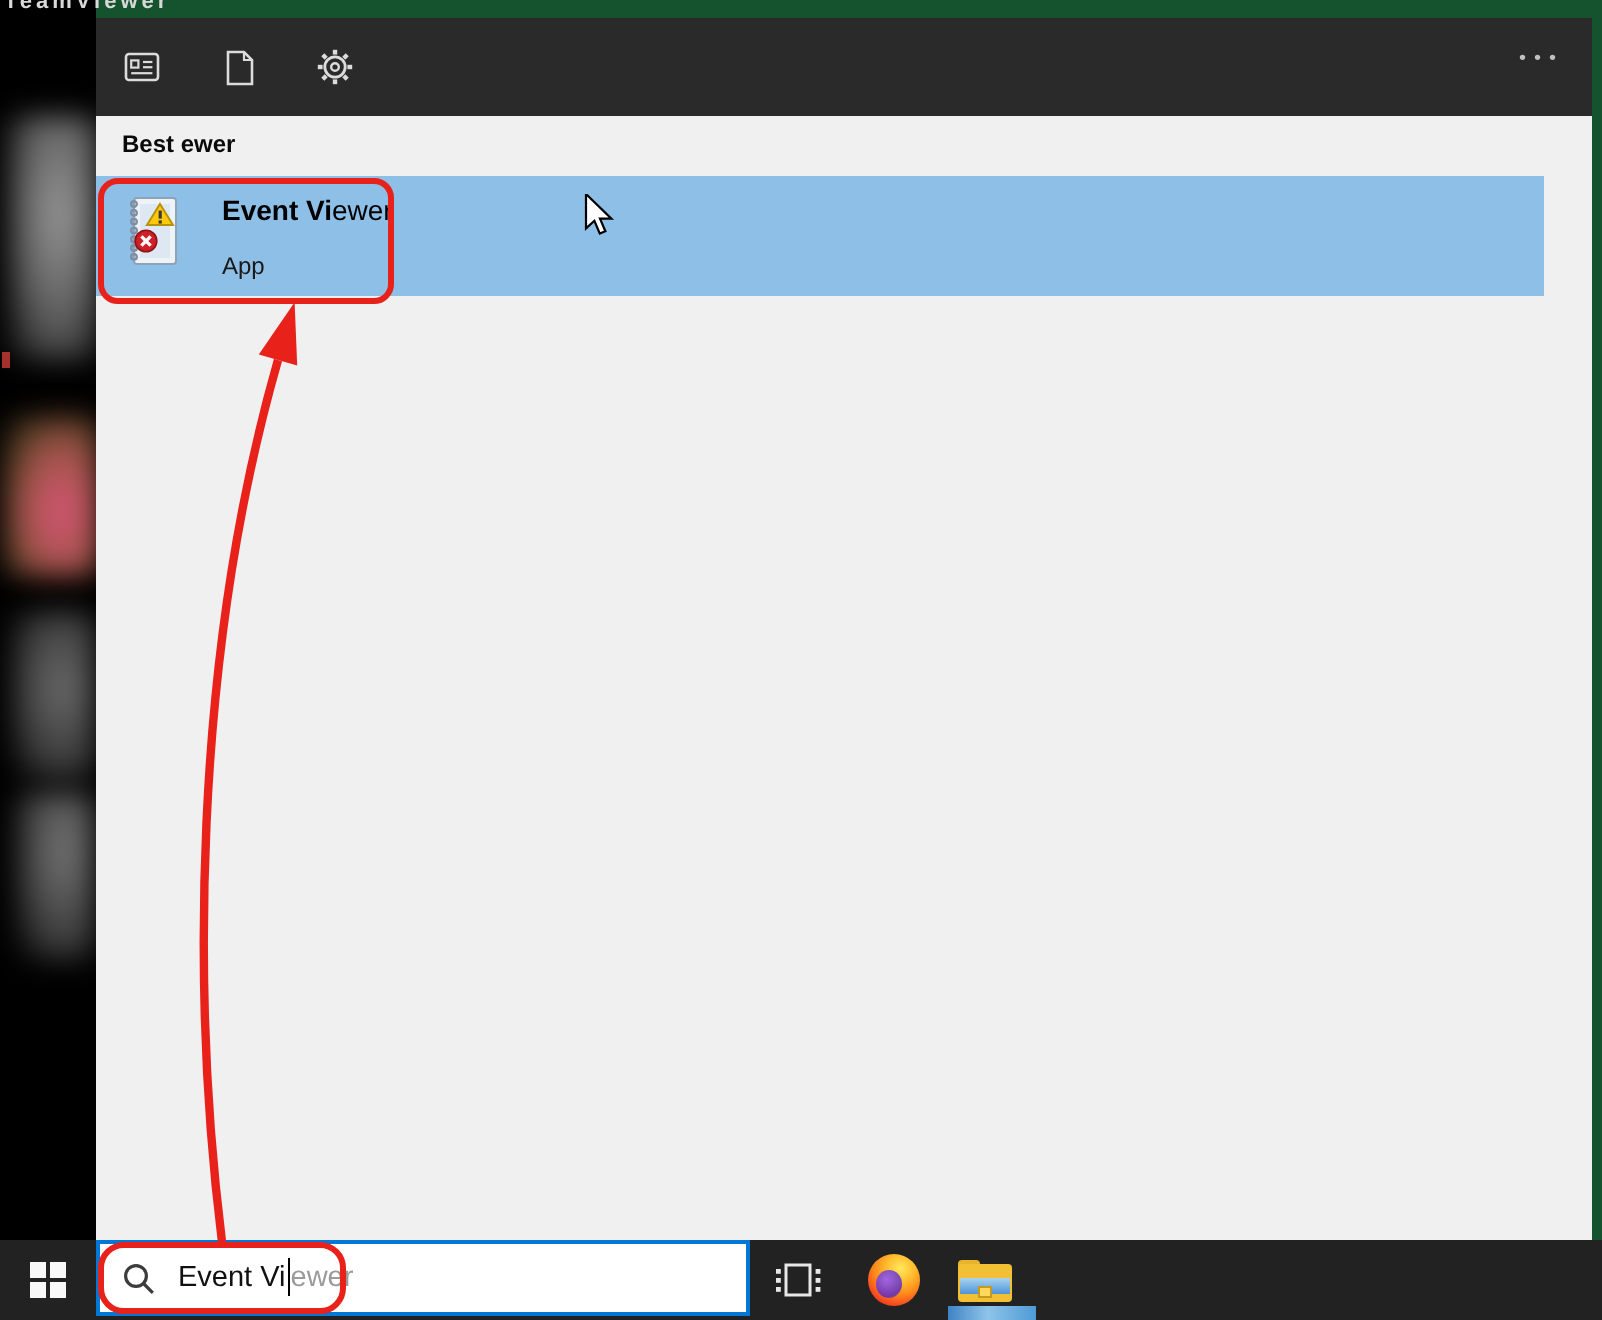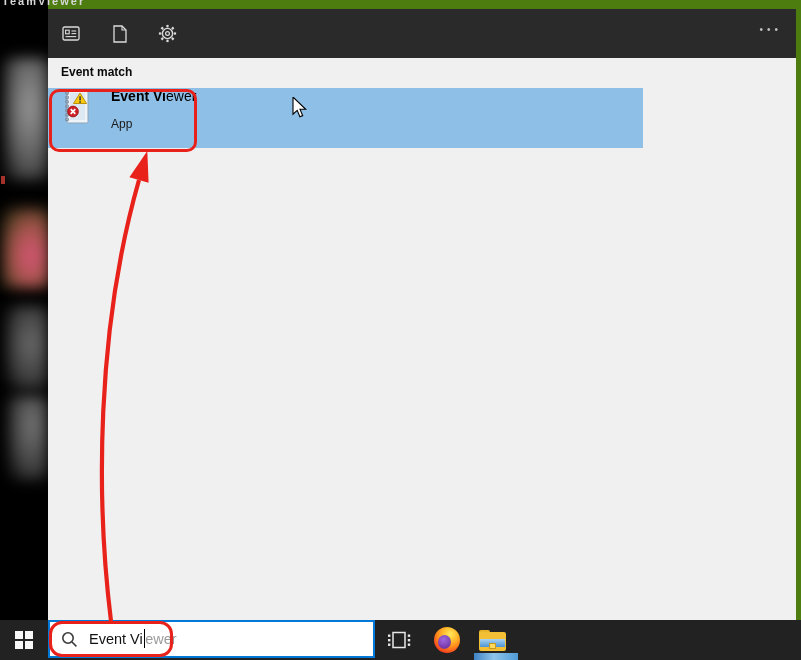--- a/index.html
+++ b/index.html
@@ -1,17 +1,17 @@
 <!DOCTYPE html>
 <html><head>
 <meta charset="utf-8">
 <style>
   html,body{margin:0;padding:0;background:#000;}
   *{box-sizing:border-box;}
-  .screen{position:relative;width:801px;height:660px;background:#4d7c0f;overflow:hidden;
+  .screen{position:relative;width:801px;height:660px;background:#14532d;overflow:hidden;
           font-family:"Liberation Sans",sans-serif;}
 
   
   .desktop-strip{position:absolute;left:0;top:0;width:48px;height:620px;background:#000;overflow:hidden;}
   .blob{position:absolute;filter:blur(7px);border-radius:8px;}
   .blob1{left:4px;top:58px;width:46px;height:122px;
          background:radial-gradient(ellipse at 55% 40%, #9a9a9a 0%, #5a5a5a 55%, #0a0a0a 100%);}
   .blob2{left:2px;top:208px;width:48px;height:80px;
          background:radial-gradient(ellipse at 60% 60%, #d85577 0%, #a2544a 45%, #4d3a20 75%, #000 100%);}
   .blob3{left:6px;top:306px;width:42px;height:84px;
@@ -25,22 +25,22 @@
 
   
   .flyout{position:absolute;left:48px;top:9px;width:748px;height:611px;background:#f0f0f0;}
   .flyout-header{position:relative;height:49px;background:#2a2a2a;display:flex;align-items:center;
                  padding-left:13px;gap:28px;}
   .filter-btn{width:20px;height:20px;display:flex;align-items:center;justify-content:center;cursor:pointer;}
   .more-btn{position:absolute;right:14px;top:16px;color:#c0c0c0;font-size:10px;letter-spacing:4px;
             cursor:pointer;line-height:10px;}
   .section-title{position:absolute;left:13px;top:56px;font-size:12px;font-weight:bold;color:#0a0a0a;}
 
-  .result-row{position:absolute;left:0;top:79px;width:595px;height:60px;background:#8dbfe7;
-              display:flex;cursor:pointer;}
+  .result-row{position:absolute;left:0;top:79px;width:724px;height:60px;background:#8dbfe7;
+              display:flex;align-items:center;cursor:pointer;}
   .result-icon{margin-left:14px;flex:0 0 auto;}
   .result-text{margin-left:20px;}
   .result-title{font-size:14px;color:#000;line-height:17px;}
   .result-title .matched{font-weight:bold;}
   .result-subtitle{font-size:12px;color:#1a1a1a;margin-top:12px;}
 
   
   .anno-box-result{position:absolute;left:49px;top:89px;width:148px;height:63px;
                    border:3px solid #e8211a;border-radius:10px;z-index:20;pointer-events:none;}
   .anno-box-search{position:absolute;left:49px;top:621px;width:124px;height:36px;
@@ -125,21 +125,21 @@
               <line x1="5.1" y1="5.1" x2="3.4" y2="3.4"></line>
               <line x1="9.5" y1="3.3" x2="9.5" y2="0.9"></line>
               <line x1="13.9" y1="5.1" x2="15.6" y2="3.4"></line>
             </g>
           </g>
         </svg>
       </div>
       <div class="more-btn">•••</div>
     </div>
 
-    <div class="section-title">Event match</div>
+    <div class="section-title">Best ewer</div>
 
     <div class="result-row">
       <div class="result-icon">
         <svg width="29" height="38" viewBox="0 0 29 38">
           <rect x="5" y="2" width="21" height="33" rx="1.5" fill="#eef3f8" stroke="#8fa3b8" stroke-width="1"></rect>
           <rect x="8" y="5" width="15" height="27" fill="#dde8f2"></rect>
           <g fill="none" stroke="#7f8fa3" stroke-width="1.2">
             <circle cx="5" cy="5" r="1.4"></circle>
               <circle cx="5" cy="9.4" r="1.4"></circle>
               <circle cx="5" cy="13.8" r="1.4"></circle>

